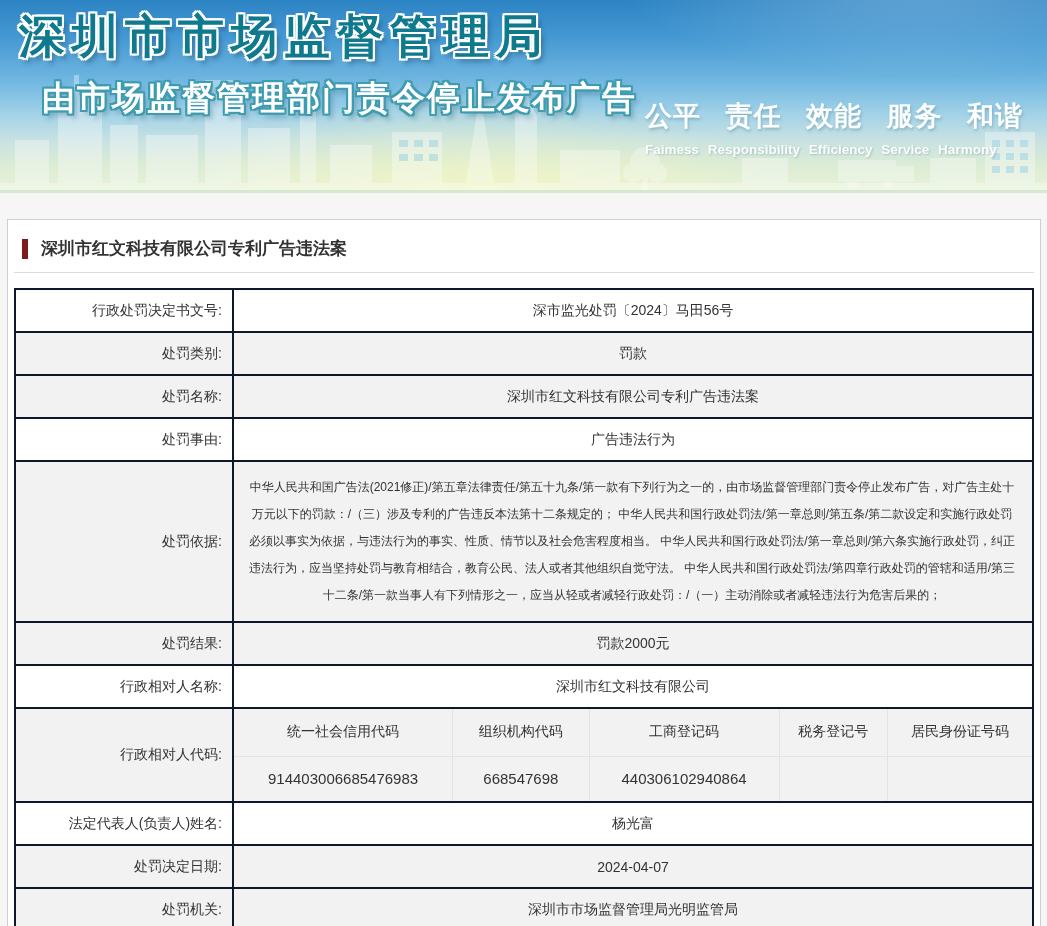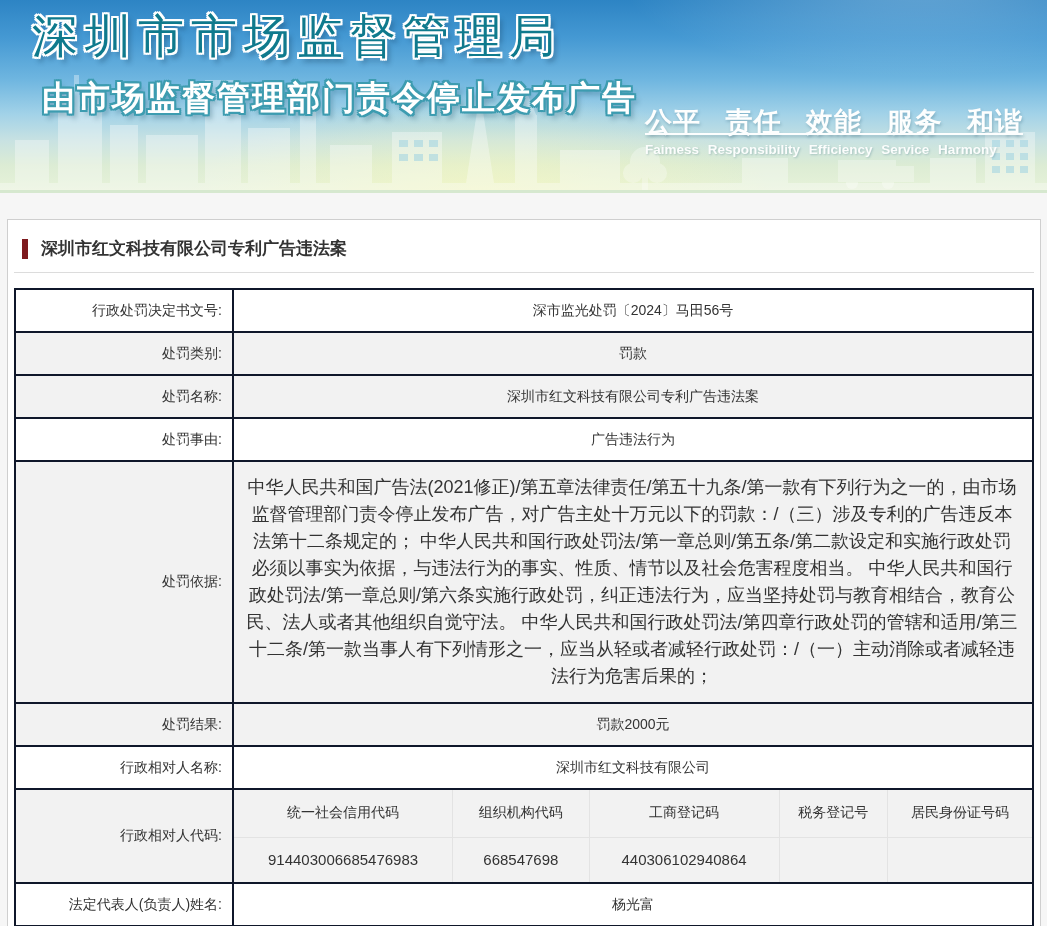--- a/index.html
+++ b/index.html
@@ -14,41 +14,41 @@
   .banner {
     position: relative; width: 1047px; height: 193px; overflow: hidden;
     background:
       radial-gradient(ellipse 420px 150px at 46% 104%, rgba(248,248,186,0.6), rgba(248,248,186,0) 70%),
       radial-gradient(ellipse 500px 160px at 88% -10%, rgba(255,255,255,0.28), rgba(255,255,255,0) 60%),
       linear-gradient(180deg, #2d84c4 0%, #4599d3 20%, #6fb6e0 42%, #a2d2e8 60%, #c8e2e2 74%, #dcecd4 87%, #e7f2d9 100%);
     border-bottom: 3px solid #d6e8cf;
   }
   .banner-skyline { position: absolute; left: 0; bottom: 0; width: 1047px; height: 150px; }
   .banner-title {
-    position: absolute; left: 32px; top: 6px;
-    font-size: 46px; font-weight: normal; letter-spacing: 7px;
+    position: absolute; left: 19px; top: 6px;
+    font-size: 46px; font-weight: bold; letter-spacing: 7px;
     color: #0f7a8d;
     text-shadow:
       -2px -2px 0 #fff, 2px -2px 0 #fff, -2px 2px 0 #fff, 2px 2px 0 #fff,
       0 -2px 0 #fff, 0 2px 0 #fff, -2px 0 0 #fff, 2px 0 0 #fff,
       4px 5px 5px rgba(20,60,90,0.45);
   }
   .banner-subtitle {
     position: absolute; left: 42px; top: 76px;
     font-size: 33px; font-weight: bold; letter-spacing: 2px;
     color: #ffffff;
     text-shadow:
       -2px -2px 0 #3d9cb0, 2px -2px 0 #3d9cb0, -2px 2px 0 #3d9cb0, 2px 2px 0 #3d9cb0,
       0 -2px 0 #3d9cb0, 0 2px 0 #3d9cb0, -2px 0 0 #3d9cb0, 2px 0 0 #3d9cb0,
       4px 5px 5px rgba(20,70,90,0.35);
   }
   .banner-slogan-cn {
-    position: absolute; left: 645px; top: 104px;
+    position: absolute; left: 645px; top: 98px;
     font-size: 27px; font-weight: bold; word-spacing: 16px; letter-spacing: 1px;
-    color: #fdfefe; text-shadow: 1px 2px 3px rgba(60,110,130,0.35); text-decoration: underline;
+    color: #fdfefe; text-shadow: 1px 2px 3px rgba(60,110,130,0.35);
   }
   .banner-slogan-en {
     position: absolute; left: 645px; top: 114px;
     font-size: 13.5px; font-weight: bold; word-spacing: 5px;
     color: #fbfdfc; text-shadow: 1px 1px 2px rgba(60,110,130,0.3); margin-top: 28px;
   }
 
   
   .content-box {
     width: 1034px; margin: 26px 6px 0 7px;
@@ -60,21 +60,21 @@
   .case-title { font-size: 17px; font-weight: bold; color: #333; }
   .divider { margin: 0 6px 15px 6px; border-top: 1px solid #dcdcdc; }
 
   
   .tbl-wrap { margin: 0 6px; }
   table.main { width: 100%; border-collapse: collapse; font-size: 14px; color: #333; }
   table.main > tbody > tr > td { border: 2px solid #0f172a; height: 43px; vertical-align: middle; }
   table.main > tbody > tr.shaded { background: #f2f2f2; }
   td.lbl { width: 218px; text-align: right; padding: 6px 10px 6px 6px; white-space: nowrap; }
   td.val { text-align: center; padding: 6px 12px; }
-  td.val.long { line-height: 27px; padding: 12px 14px 12px 12px; font-size: 18px; }
+  td.val.long { line-height: 27px; padding: 12px 14px 12px 12px; font-size: 12px; }
   td.code-holder { padding: 0; }
 
   
   table.code { width: 100%; border-collapse: collapse; text-align: center; font-size: 14px; }
   table.code th { font-weight: normal; height: 47px; border: 1px solid #e3e3e3; }
   table.code td { height: 45px; border: 1px solid #e3e3e3; font-size: 15px; }
   table.code th:first-child, table.code td:first-child { border-left: none; }
   table.code th:last-child, table.code td:last-child { border-right: none; }
   table.code tr:first-child th { border-top: none; }
   table.code tr:last-child td { border-bottom: none; }

